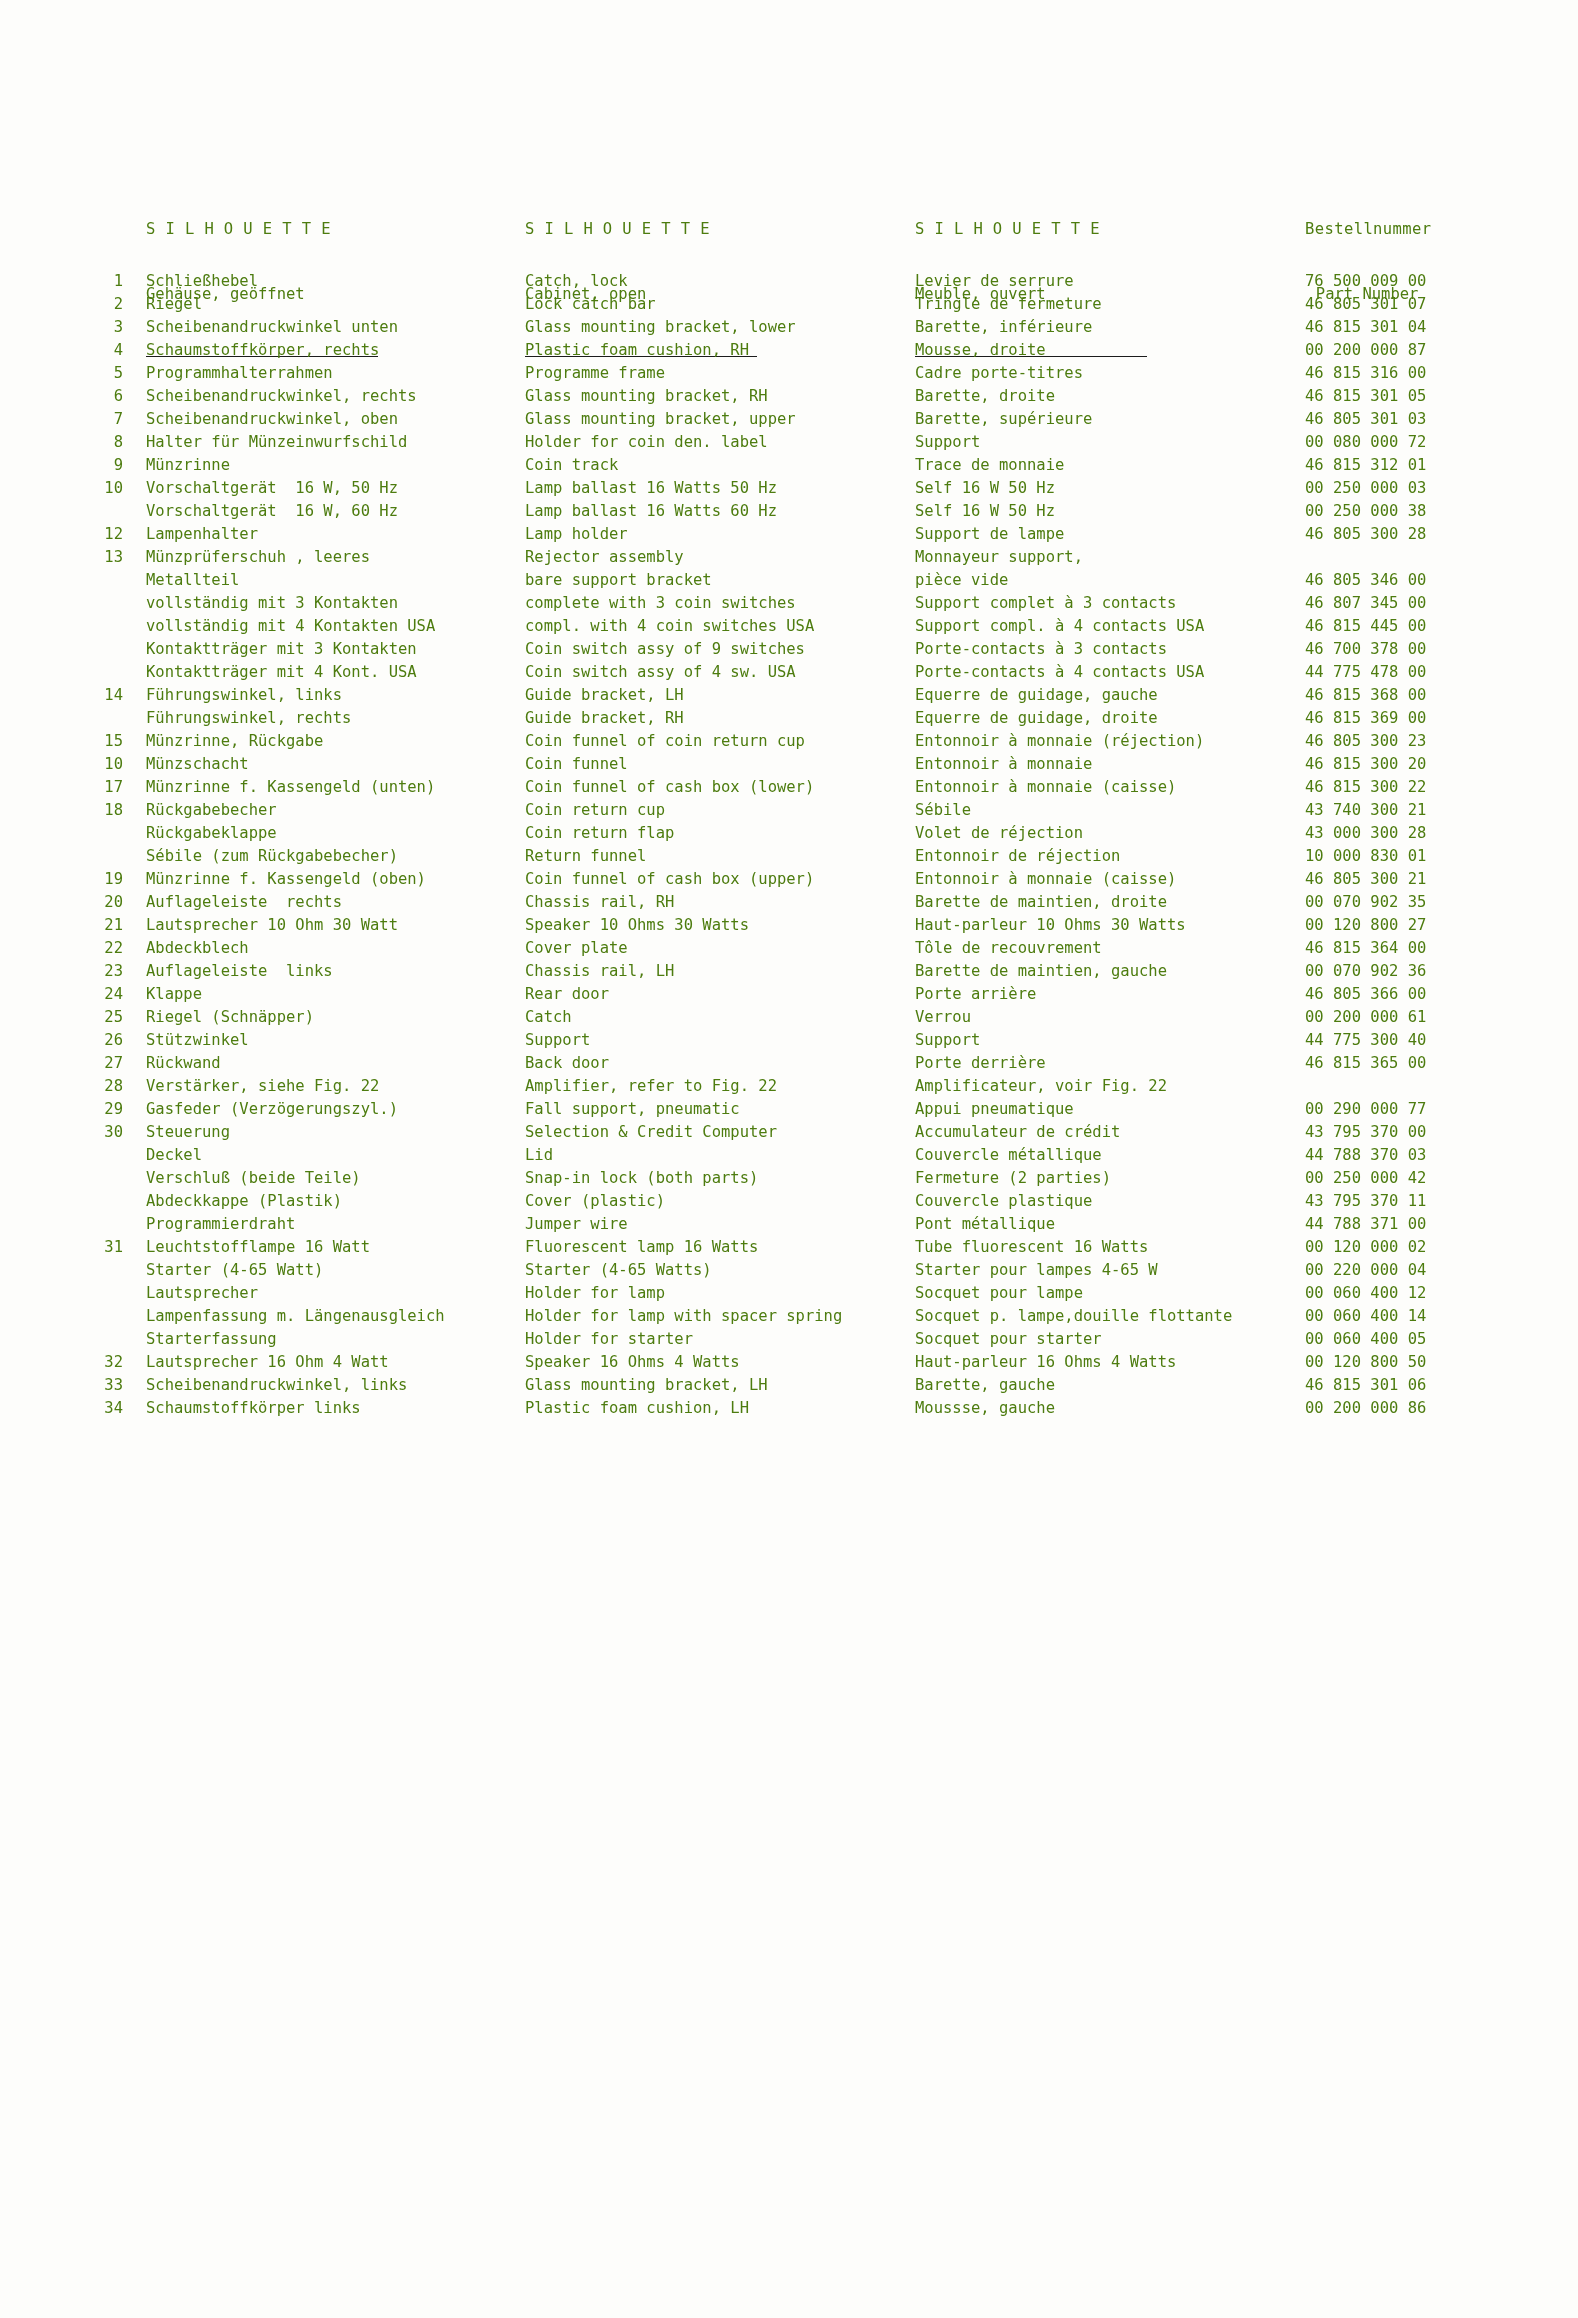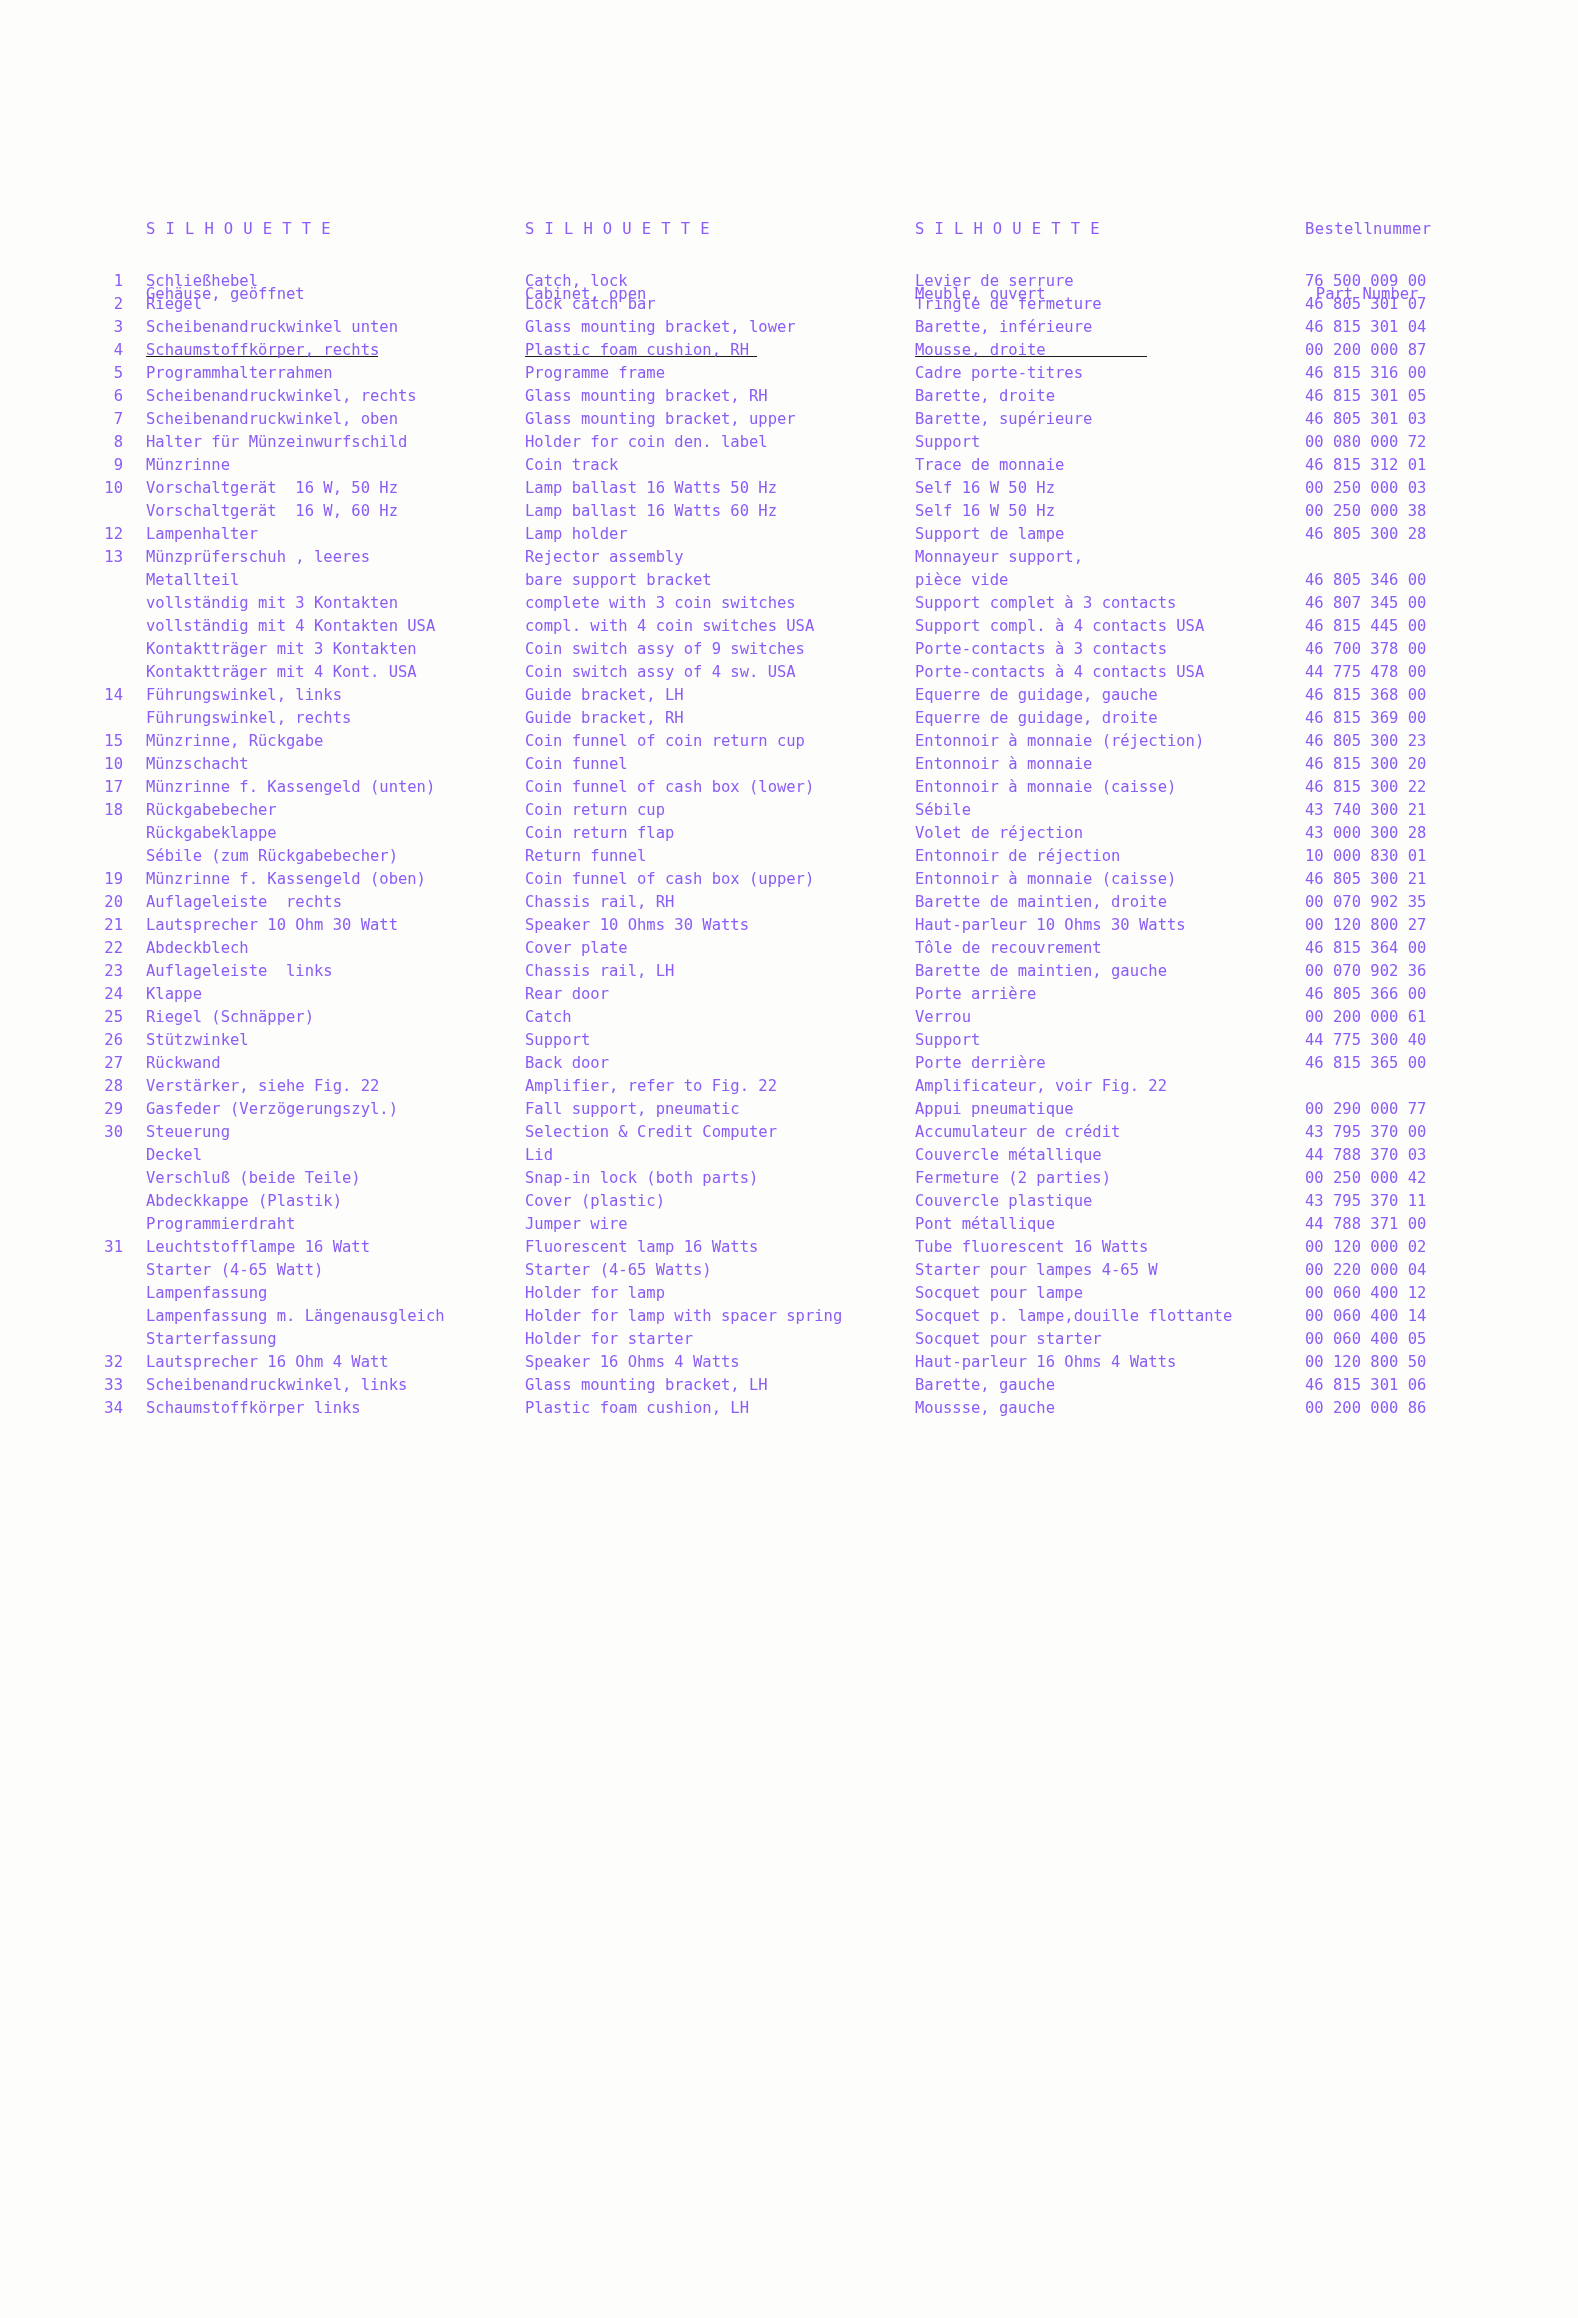--- a/index.html
+++ b/index.html
@@ -6,21 +6,21 @@
     margin: 0;
     padding: 0;
     background: #e8e8e8;
   }
   .page {
     position: relative;
     width: 1578px;
     height: 2319px;
     background: #fdfdfb;
     font-family: "DejaVu Sans Mono", "Liberation Mono", monospace;
-    color: #8b5cf6;
+    color: #4d7c0f;
     overflow: hidden;
   }
   .header-grid {
     position: absolute;
     top: 176px;
     left: 73px;
     display: grid;
     grid-template-columns: 73px 379px 390px 390px 201px;
     font-size: 15.5px;
     line-height: 21.6px;
@@ -431,21 +431,21 @@
   <div class="row">
     <div class="cell num"></div>
     <div class="cell de">Starter (4-65 Watt)</div>
     <div class="cell en">Starter (4-65 Watts)</div>
     <div class="cell fr">Starter pour lampes 4-65 W</div>
     <div class="cell part">00 220 000 04</div>
   </div>
 
   <div class="row">
     <div class="cell num"></div>
-    <div class="cell de">Lampenfassung</div>
+    <div class="cell de">Lautsprecher</div>
     <div class="cell en">Holder for lamp</div>
     <div class="cell fr">Socquet pour lampe</div>
     <div class="cell part">00 060 400 12</div>
   </div>
 
   <div class="row">
     <div class="cell num"></div>
     <div class="cell de">Lampenfassung m. Längenausgleich</div>
     <div class="cell en">Holder for lamp with spacer spring</div>
     <div class="cell fr">Socquet p. lampe,douille flottante</div>

